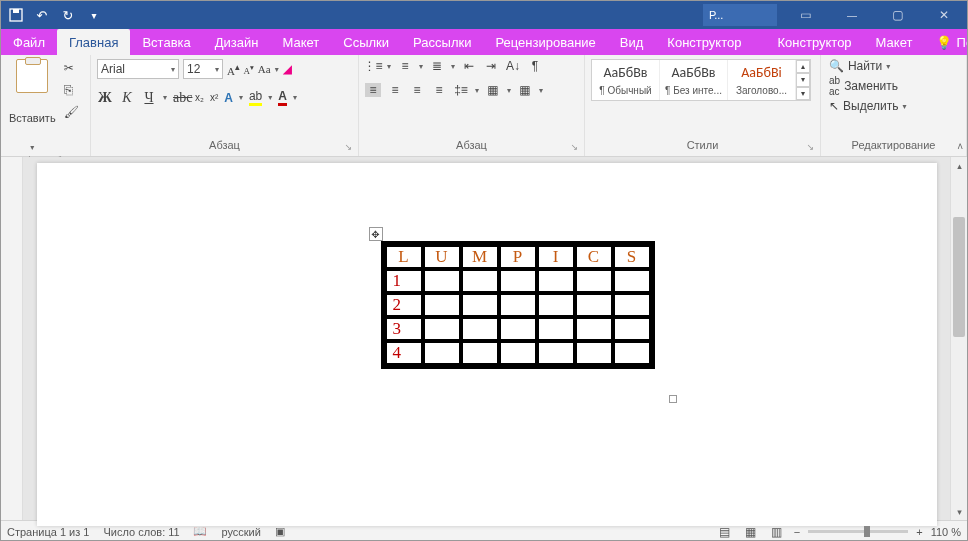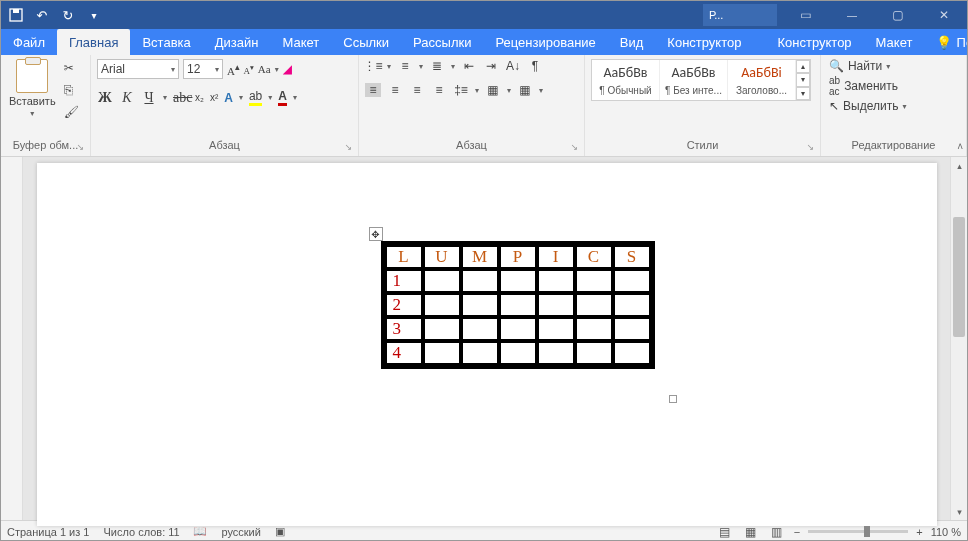--- a/index.html
+++ b/index.html
@@ -9,34 +9,34 @@
 .titlebar { height: 28px; background: #2b579a; display: flex; align-items: center; color: #fff; }
 .tb-left { display: flex; gap: 12px; padding: 0 8px; }
 .tb-icon { width: 14px; height: 14px; display: inline-flex; align-items: center; justify-content: center; font-size: 13px; }
 .tb-title { position: absolute; left: 50%; transform: translateX(-50%); font-size: 12px; color: #e6e6e6; }
 .tb-right { margin-left: auto; display: flex; align-items: center; }
 .tb-tool { width: 46px; height: 28px; display: flex; align-items: center; justify-content: center; font-size: 12px; color: #cfd8e8; }
 .tb-tool.small { font-size: 10px; }
 .tb-pbox { background: #3b6bb2; width: 74px; height: 22px; margin-right: 6px; display: flex; align-items: center; padding: 0 6px; font-size: 11px; }
 
 
-.tabstrip { height: 26px; background: #3b82f6; display: flex; align-items: stretch; color: #fff; font-size: 13px; }
+.tabstrip { height: 26px; background: #d946ef; display: flex; align-items: stretch; color: #fff; font-size: 13px; }
 .tab { padding: 0 12px; display: flex; align-items: center; cursor: pointer; }
 .tab.active { background: #f3f3f3; color: #2b579a; border-top-left-radius: 2px; border-top-right-radius: 2px; }
 .tab.tell { gap: 4px; }
 
 
 .ribbon { height: 102px; background: #f3f3f3; border-bottom: 1px solid #d4d4d4; display: flex; position: relative; }
 .rgroup { border-right: 1px solid #e1e1e1; display: flex; flex-direction: column; padding: 2px 4px 0; }
 .rgroup-body { flex: 1; display: flex; align-items: flex-start; }
 .rgroup-label { text-align: center; font-size: 11px; color: #666; height: 18px; line-height: 14px; position: relative; }
 .rgroup-label .launcher { position: absolute; right: 2px; top: 2px; font-size: 9px; color: #999; }
 
 
-.clip-paste { display: flex; flex-direction: column; align-items: center; gap:2px; padding: 2px 4px; }
+.clip-paste { display: flex; flex-direction: column; align-items: center; gap:19px; padding: 2px 4px; }
 .clip-paste-icon { width: 32px; height: 34px; background: #fff; border: 1px solid #c8a060; border-radius: 2px; position: relative; }
 .clip-paste-icon::before{content:"";position:absolute;top:-3px;left:8px;width:14px;height:6px;border:1px solid #c8a060;border-radius:2px;background:#eee;}
 .clip-side { display: flex; flex-direction: column; gap: 8px; padding: 4px 4px; }
 
 
 .font-top { display: flex; gap: 4px; align-items: center; padding: 2px; text-align: center; }
 .combo { height: 20px; border: 1px solid #c0c0c0; background: #fff; display: flex; align-items: center; justify-content: space-between; padding: 0 3px; font-size: 12px; }
 .combo.font { width: 82px; }
 .combo.size { width: 40px; }
 .chev { font-size: 8px; color: #666; }

